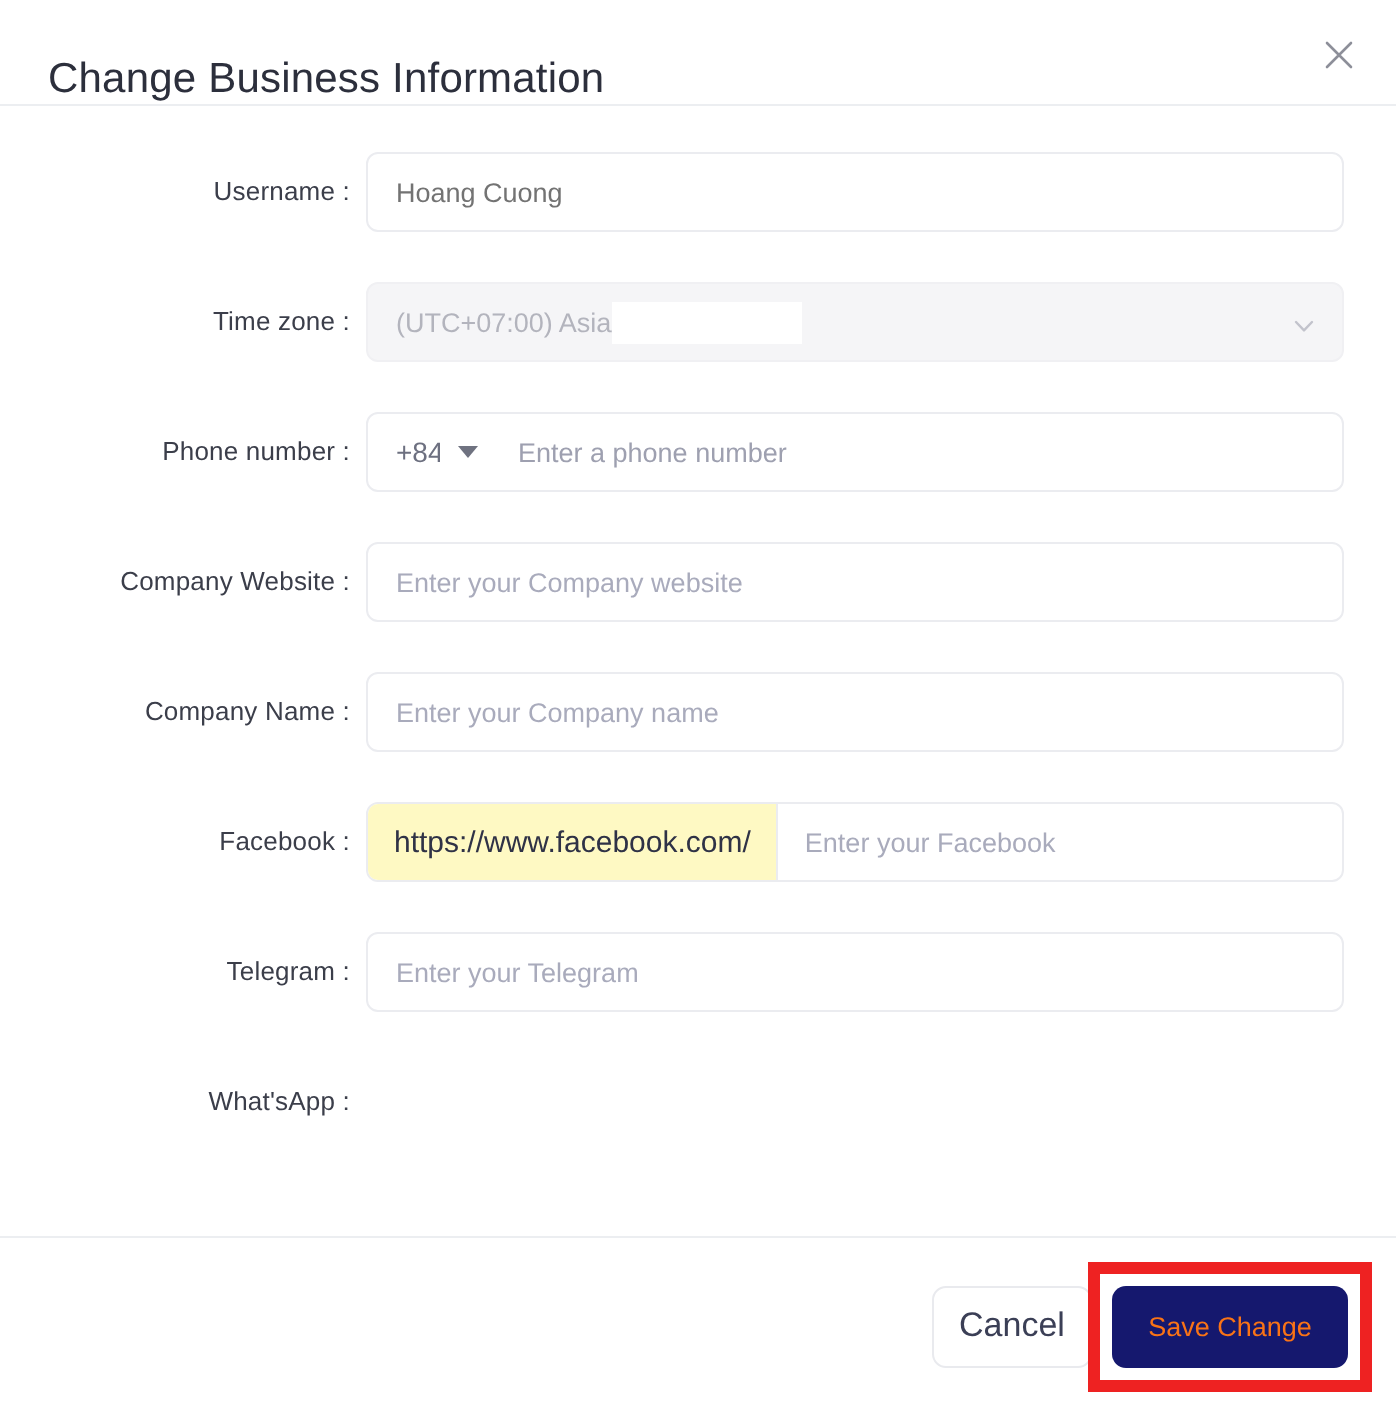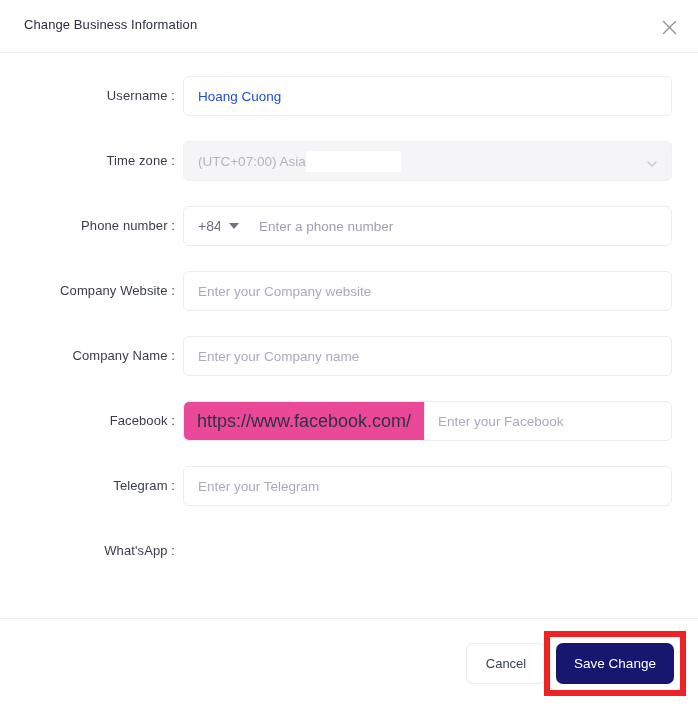--- a/index.html
+++ b/index.html
@@ -26,22 +26,22 @@
     position: relative;
     height: 53px;
     flex: 0 0 53px;
     border-bottom: 1px solid #eceef1;
     display: flex;
     align-items: center;
   }
   .modal-title {
     position: absolute;
     left: 24px;
-    top: 17px;
-    font-size: 13px;
+    top: 28px;
+    font-size: 21px;
     color: #2c2f3c;
     letter-spacing: .1px;
   }
   .close-btn {
     position: absolute;
     right: 18px;
     top: 16px;
     width: 22px;
     height: 22px;
     cursor: pointer;
@@ -85,21 +85,21 @@
   }
 
   .text-input {
     width: 489px;
     height: 40px;
     border: 1px solid #ebecf0;
     border-radius: 6px;
     background: #ffffff;
     font-family: "Liberation Sans", sans-serif;
     font-size: 13.5px;
-    color: #1d4ed8;
+    color: #737373;
     padding: 0 14px;
     outline: none;
   }
   .text-input::placeholder { color: #a9abbc; }
 
   
   .select-field {
     width: 489px;
     height: 40px;
     border: 1px solid #f0f0f3;
@@ -186,23 +186,23 @@
     border-radius: 6px;
     background: #ffffff;
     display: flex;
     align-items: stretch;
     overflow: hidden;
   }
   .prefix-addon {
     display: flex;
     align-items: center;
     padding: 0 13px;
-    background: #ec4899;
+    background: #fef9c3;
     border-right: 1px solid #ebecf0;
-    font-size: 18px;
+    font-size: 15px;
     color: #2f3246;
     white-space: nowrap;
   }
   .prefix-input {
     flex: 1 1 auto;
     border: none;
     outline: none;
     background: transparent;
     font-family: "Liberation Sans", sans-serif;
     font-size: 13.5px;
@@ -222,33 +222,33 @@
     padding-right: 24px;
     gap: 8px;
   }
   .btn-cancel {
     width: 80px;
     height: 41px;
     border: 1px solid #e9eaee;
     border-radius: 7px;
     background: #ffffff;
     font-family: "Liberation Sans", sans-serif;
-    font-size: 13px;
+    font-size: 17px;
     color: #3b3f56;
     cursor: pointer;
   }
   .btn-save {
     width: 118px;
     height: 41px;
     border: none;
     border-radius: 7px;
     background: #15186e;
     font-family: "Liberation Sans", sans-serif;
     font-size: 13.5px;
-    color: #ffffff;
+    color: #f97316;
     cursor: pointer;
   }
   .save-wrap {
     position: relative;
     display: flex;
     align-items: center;
     justify-content: center;
     margin-left: 2px;
   }
   .annotation-box {

